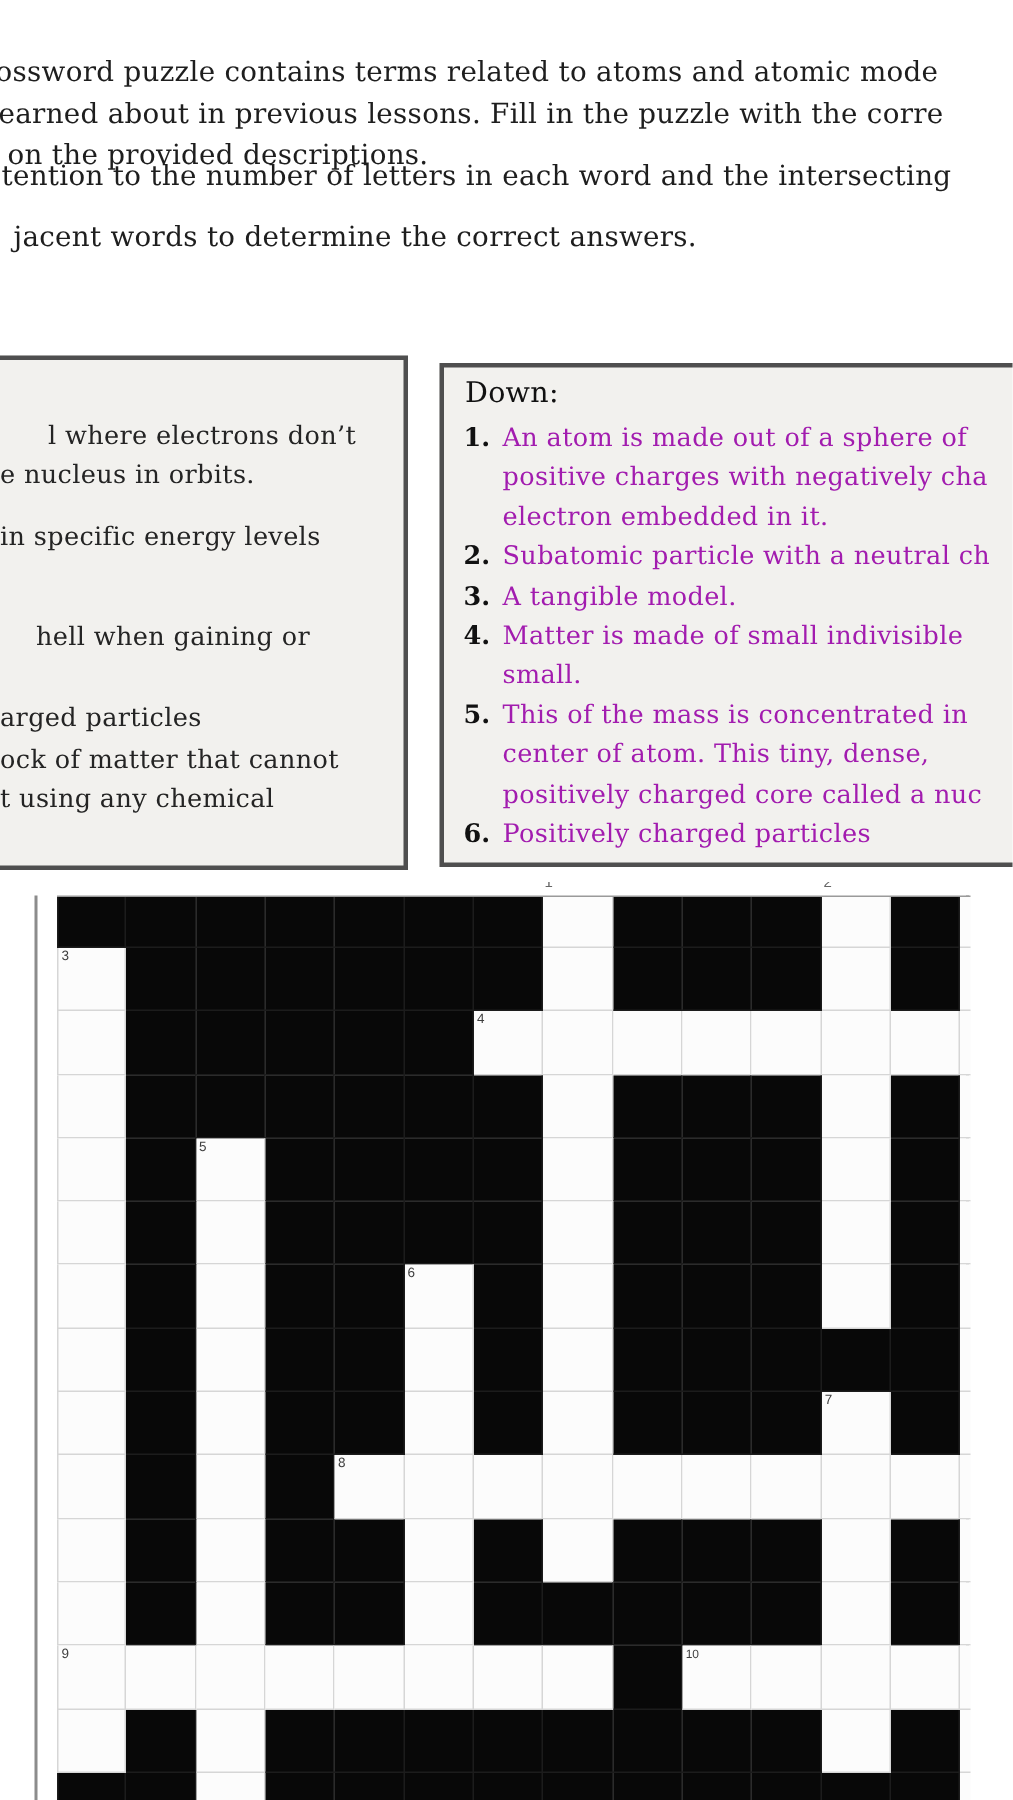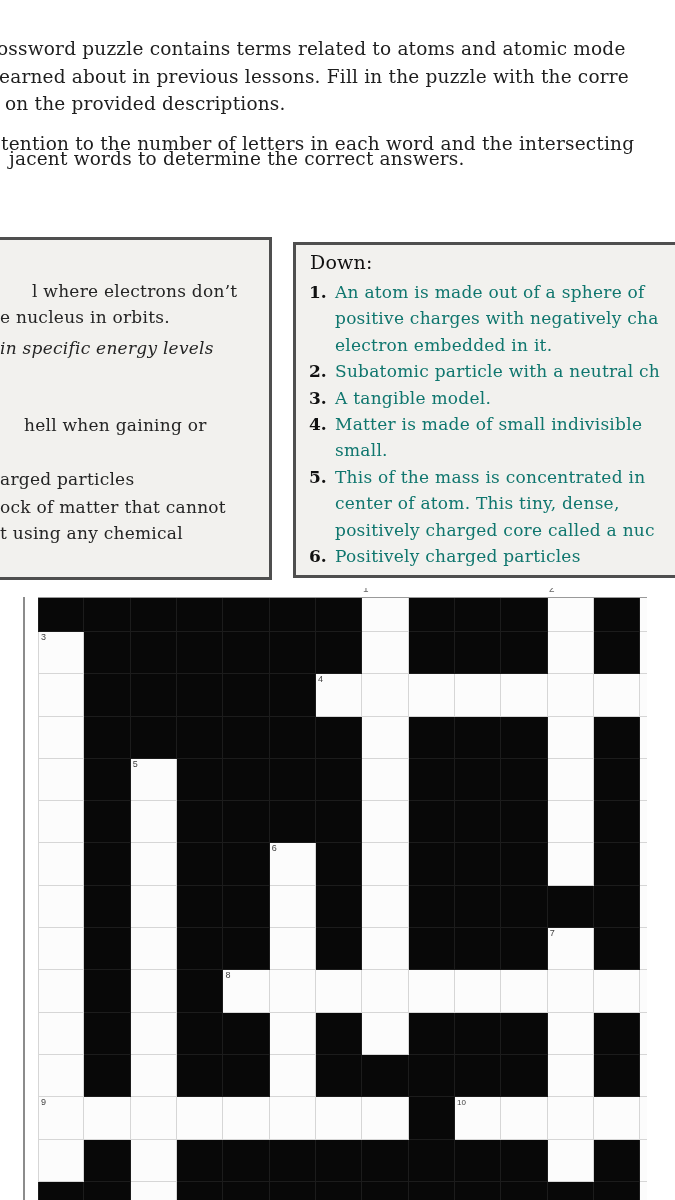--- a/index.html
+++ b/index.html
@@ -27,21 +27,21 @@
   .down-title{
     position:absolute;left:14px;top:6px;
     font-size:19px;font-weight:normal;color:#111;letter-spacing:.2px;
   }
   .down-clues{position:absolute;left:13px;top:37px;}
   .down-line{display:flex;height:26.4px;align-items:flex-start;}
   .down-num{
     width:26px;flex:0 0 26px;font-weight:bold;font-size:17px;color:#111;
   }
   .down-text{
-    white-space:nowrap;font-size:17px;color:#0f766e;letter-spacing:.25px;
+    white-space:nowrap;font-size:17px;color:#a21caf;letter-spacing:.25px;
   }
   
   .frame-line{position:absolute;width:2px;background:#8c8c8c;}
   .grid-wrap{
     position:absolute;left:38px;top:597px;width:609px;height:603px;
     overflow:hidden;border-top:1px solid #9a9a9a;box-sizing:border-box;
   }
   .grid{
     display:grid;
     grid-template-columns:repeat(14,46.35px);
@@ -68,28 +68,28 @@
     font-size:10px;color:#666;line-height:10px;
   }
 </style>
 </head>
 <body>
 
 <div id="intro">
     <div class="intro-line" style="top: 38px; left: -3px;">ossword puzzle contains terms related to atoms and atomic mode</div>
     <div class="intro-line" style="top: 65.5px; left: -1px;">earned about in previous lessons. Fill in the puzzle with the corre</div>
     <div class="intro-line" style="top: 93px; left: 5px;">on the provided descriptions.</div>
-    <div class="intro-line" style="top: 133px; left: 1px;">tention to the number of letters in each word and the intersecting</div>
+    <div class="intro-line" style="top: 107px; left: 1px;">tention to the number of letters in each word and the intersecting</div>
     <div class="intro-line" style="top: 148px; left: 9px;">jacent words to determine the correct answers.</div>
   </div>
 
 <div class="clue-box across-box" id="acrossBox">
     <div class="frag-line" style="left: 49px; top: 41px; padding-left: 32px;">l where electrons don’t</div>
     <div class="frag-line" style="left: 49px; top: 67px;">e nucleus in orbits.</div>
-    <div class="frag-line" style="left: 49px; top: 98px; font-style: italic;">in specific energy levels</div>
+    <div class="frag-line" style="left: 49px; top: 108px;">in specific energy levels</div>
     <div class="frag-line" style="left: 49px; top: 175px; padding-left: 24px;">hell when gaining or</div>
     <div class="frag-line" style="left: 49px; top: 229px;">arged particles</div>
     <div class="frag-line" style="left: 49px; top: 257px;">ock of matter that cannot</div>
     <div class="frag-line" style="left: 49px; top: 283px;">t using any chemical</div>
   </div>
 
 <div class="clue-box down-box">
   <div class="down-title">Down:</div>
   <div class="down-clues" id="downClues">
       <div class="down-line">

